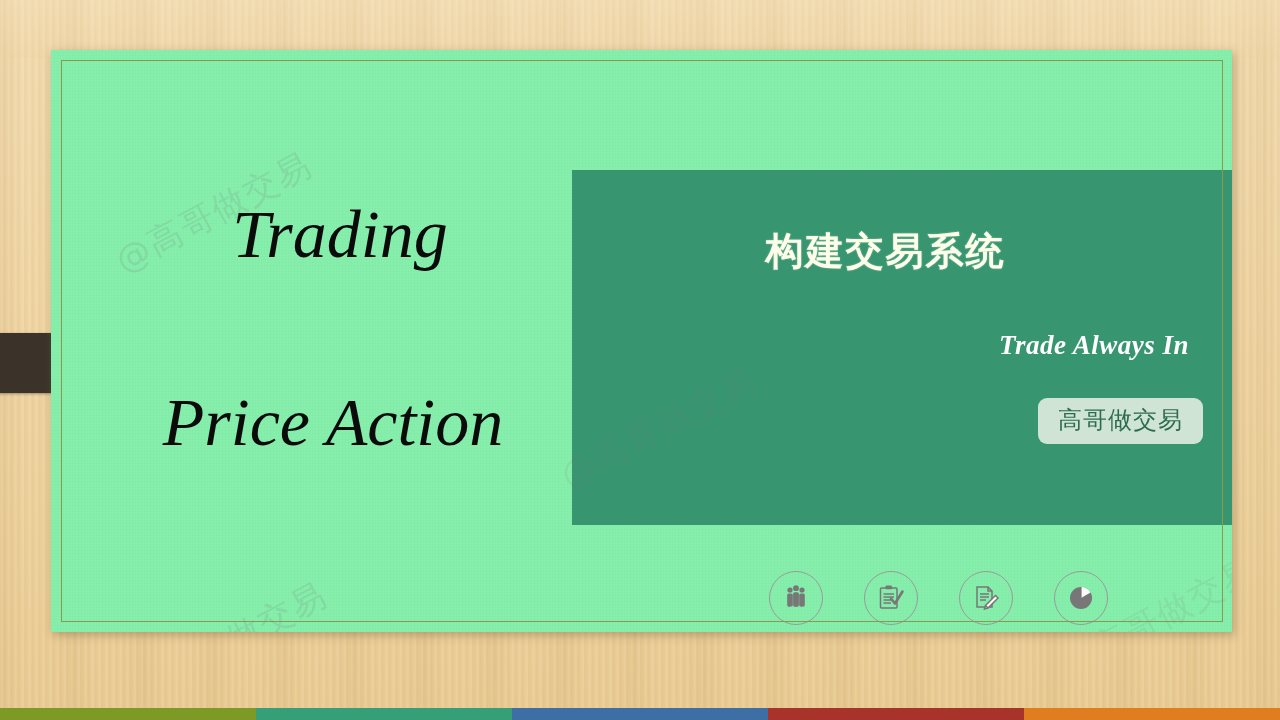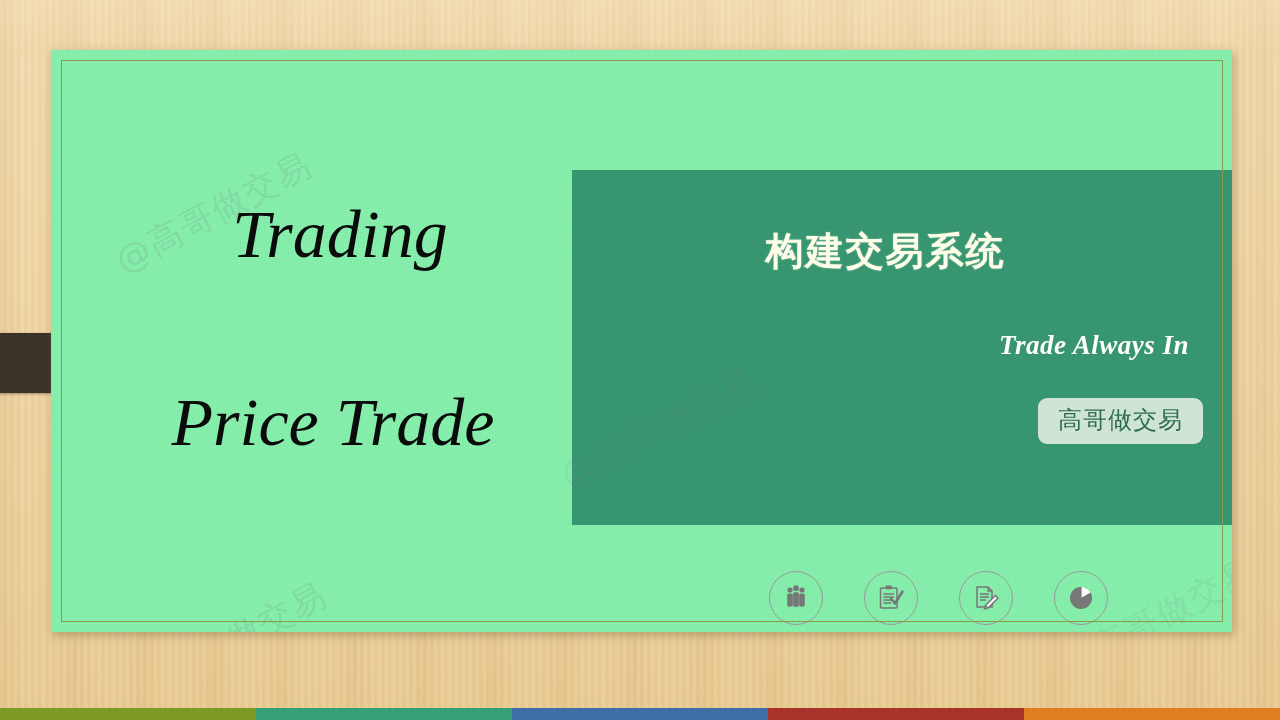--- a/index.html
+++ b/index.html
@@ -164,21 +164,21 @@
 </div>
 
 <div id="left-tab"></div>
 
 <div id="slide-card">
   <div id="card-texture"></div>
   <div id="card-inner-border"></div>
 
   <div id="left-title-block">
     <div class="eng-title" id="eng-title-1">Trading</div>
-    <div class="eng-title" id="eng-title-2">Price Trade</div>
+    <div class="eng-title" id="eng-title-2">Price Action</div>
   </div>
 
   <div id="green-panel">
     <div id="cn-title">构建交易系统</div>
     <div id="cn-subtitle">Trade Always In</div>
     <div id="brand-badge">高哥做交易</div>
 
   </div>
 
   <div id="icon-row">

